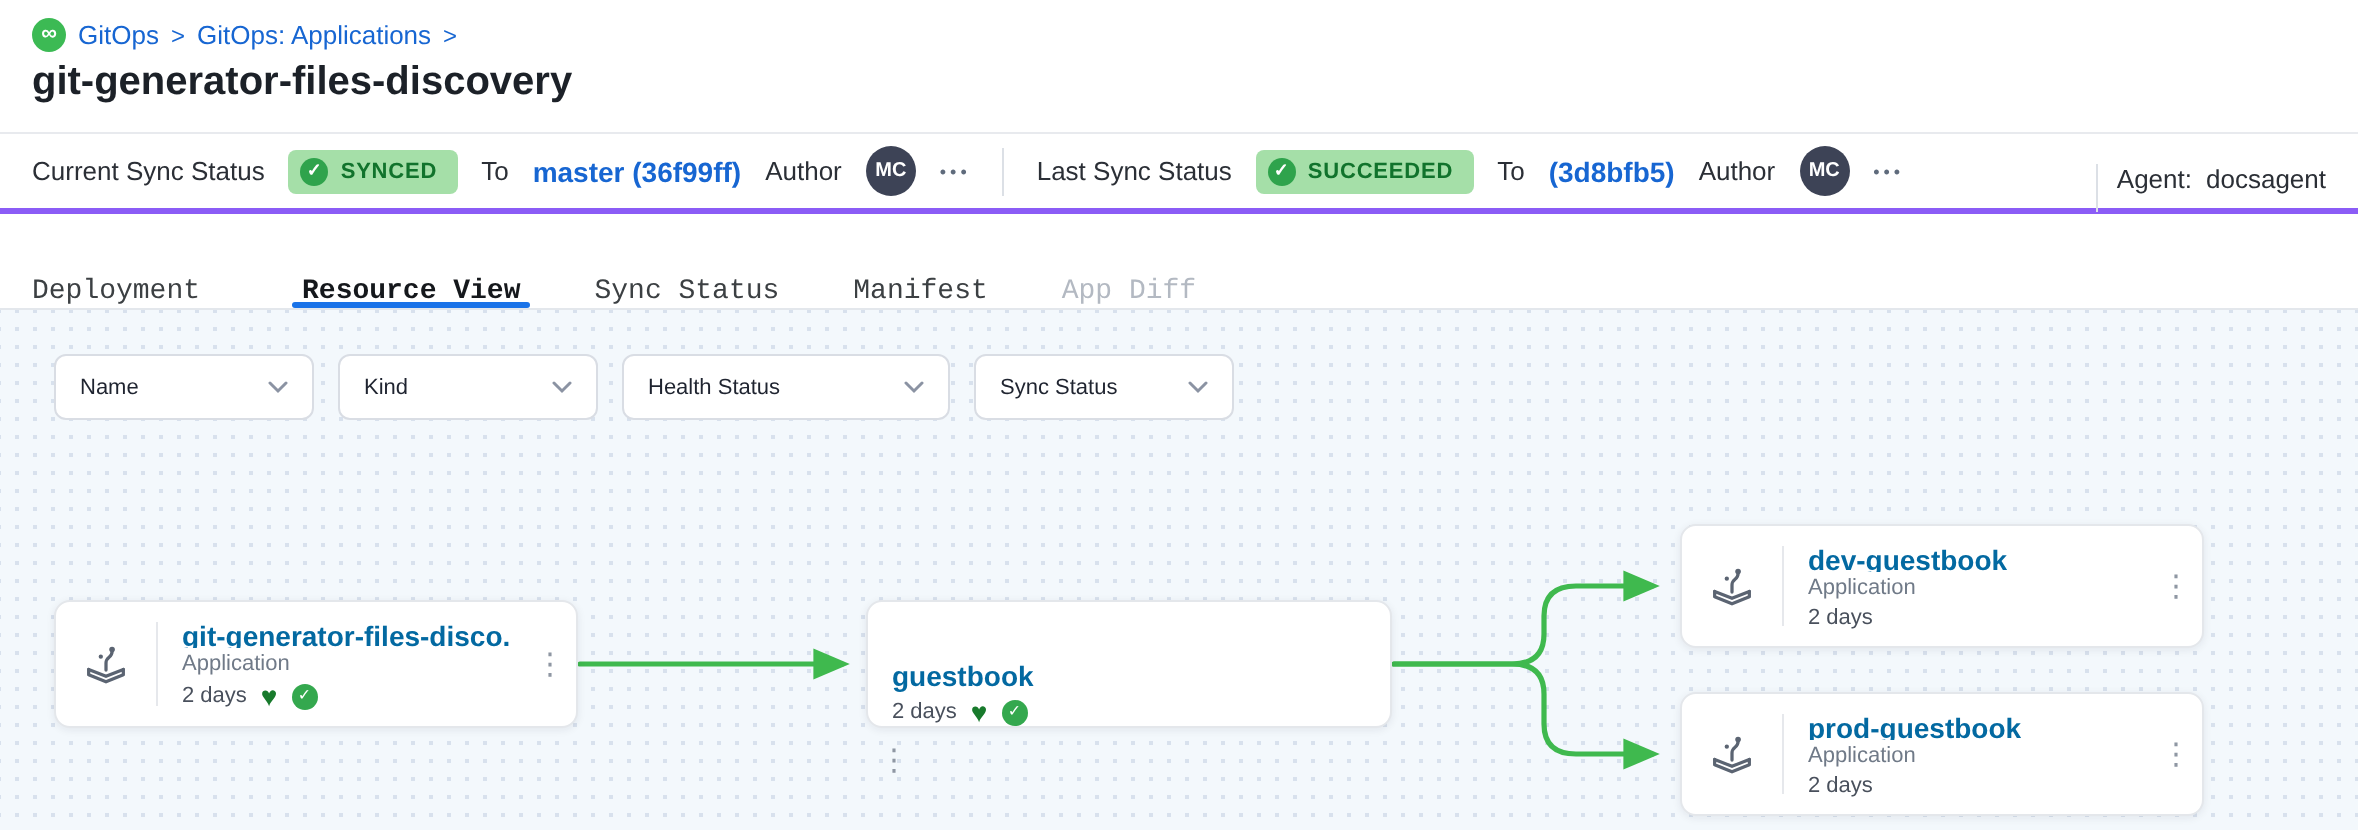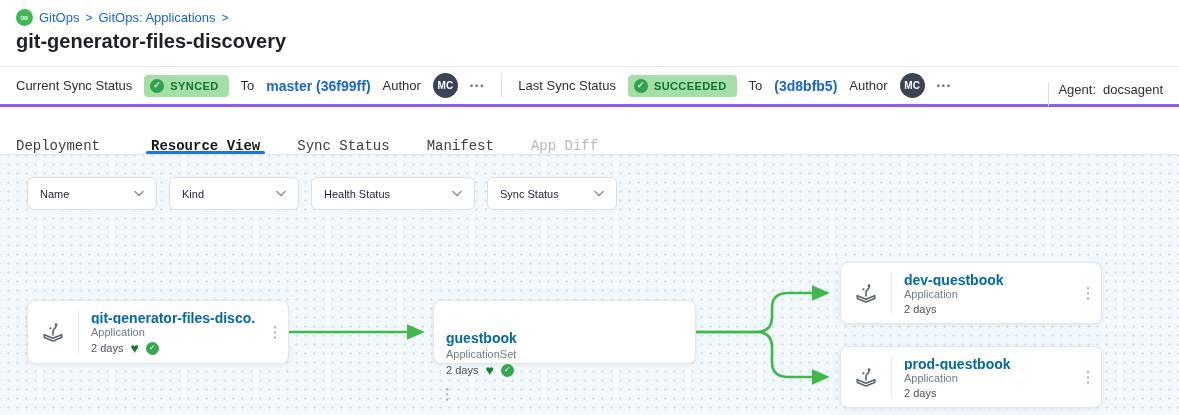--- a/index.html
+++ b/index.html
@@ -211,21 +211,20 @@
       </div>
     </div>
     <div class="kebab">⋮</div>
   </div>
 
   <div class="node" style="left:433px; top:145px; width:263px; height:64px;flex-direction:column;">
     <div class="node-icon-cell"></div>
     <div class="node-vdiv"></div>
     <div class="node-body">
       <div class="node-title">guestbook</div>
-      <div class="node-kind">ApplicationSet</div>
       <div class="node-age-row">
         <span>2 days</span>
         <span class="heart">♥</span>
         <span class="check-circle node-check">✓</span>
       </div>
     </div>
     <div class="kebab">⋮</div>
   </div>
 
   <div class="node" style="left:840px; top:107px; width:262px; height:62px;">

